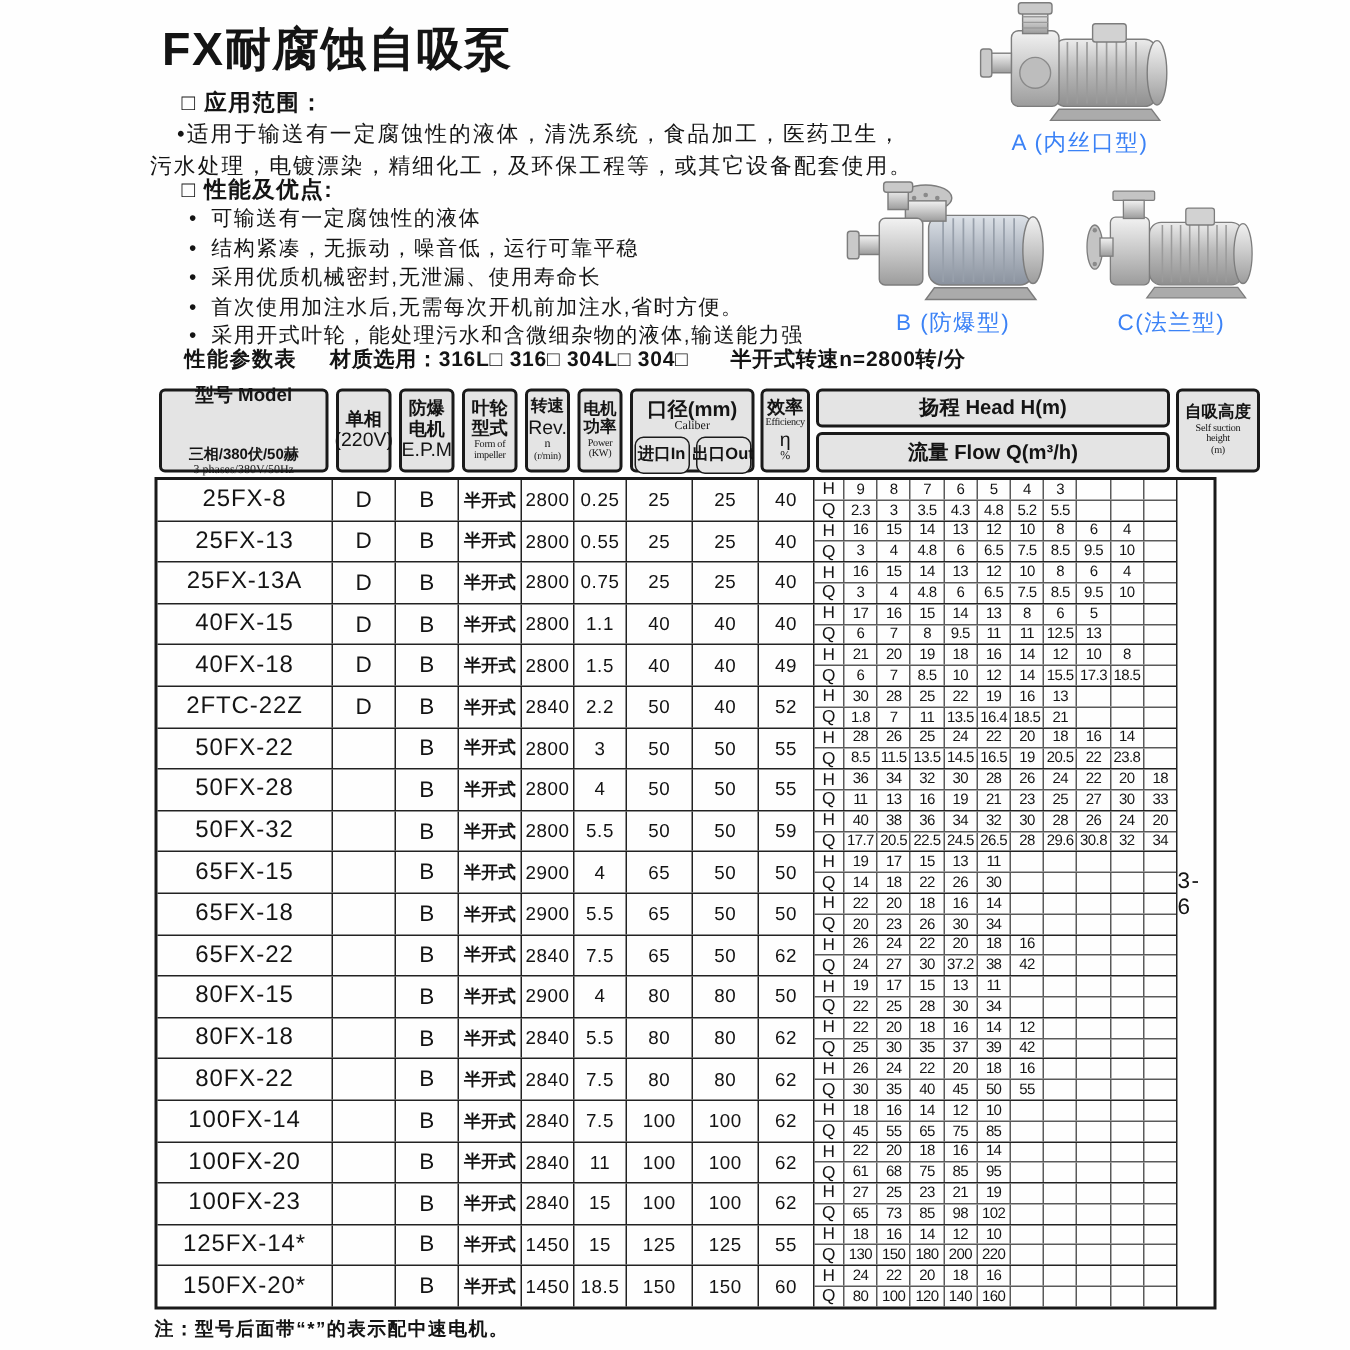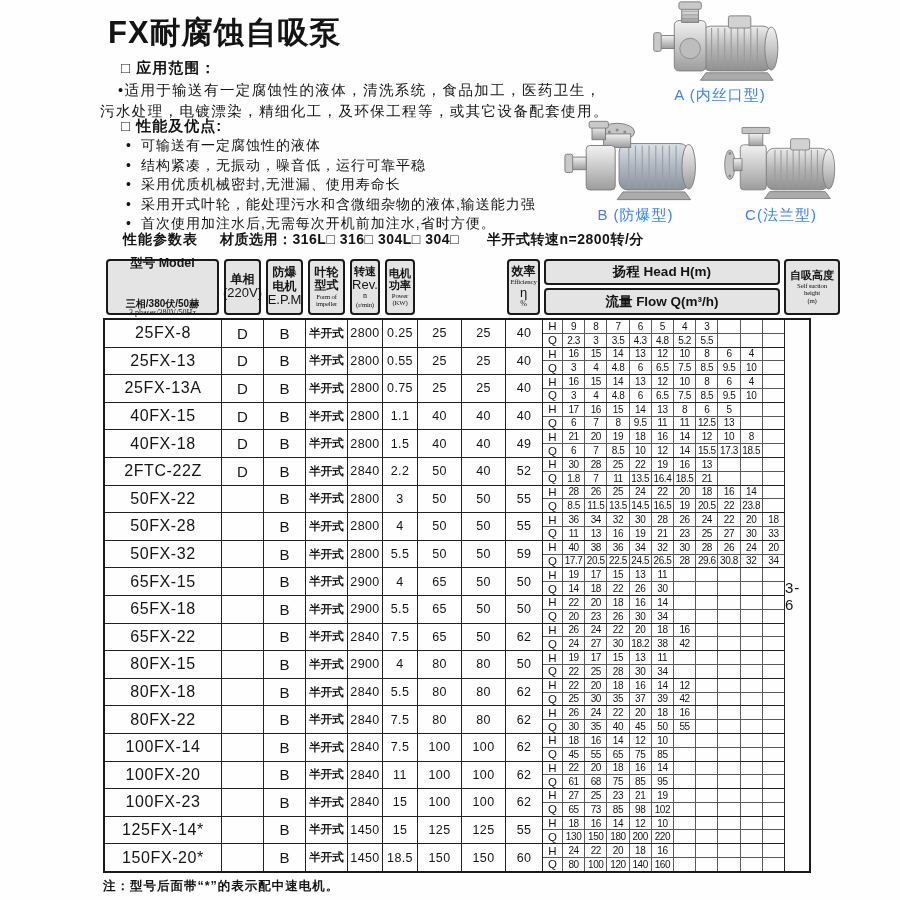--- a/index.html
+++ b/index.html
@@ -88,22 +88,22 @@
   <div class="abs app-lines">
     <div class="l1">•适用于输送有一定腐蚀性的液体，清洗系统，食品加工，医药卫生，</div>
     <div class="l2">污水处理，电镀漂染，精细化工，及环保工程等，或其它设备配套使用。</div>
   </div>
 
   <div class="abs sec-head feat-head">□ 性能及优点:</div>
   <div class="abs feat-list">
     <div class="feat">可输送有一定腐蚀性的液体</div>
     <div class="feat">结构紧凑，无振动，噪音低，运行可靠平稳</div>
     <div class="feat">采用优质机械密封,无泄漏、使用寿命长</div>
+    <div class="feat">首次使用加注水后,无需每次开机前加注水,省时方便。</div>
     <div class="feat">采用开式叶轮，能处理污水和含微细杂物的液体,输送能力强</div>
-    <div class="feat">首次使用加注水后,无需每次开机前加注水,省时方便。</div>
   </div>
 
   <svg class="abs" style="left:650px;top:0px" width="140" height="84" viewBox="0 0 150 90">
     <defs>
       <linearGradient id="gA1" x1="0" y1="0" x2="0" y2="1">
           <stop offset="0" stop-color="#ececec"></stop>
           <stop offset=".45" stop-color="#b9b9b9"></stop>
           <stop offset="1" stop-color="#8f8f8f"></stop>
         </linearGradient>
       <linearGradient id="gA2" x1="0" y1="0" x2="0" y2="1">
@@ -217,20 +217,32 @@
       <span class="en9">Rev.</span>
       <span class="en8">n</span>
       <span class="en7">(r/min)</span>
     </div>
     <div class="hbox" style="left:282px;width:30px">
       <span class="zh11">电机</span>
       <span class="zh11">功率</span>
       <span class="en7">Power</span>
       <span class="en7">(KW)</span>
     </div>
+    <div class="hbox" style="left:317px;width:83px;justify-content:flex-start;padding-top:4px">
+      <span class="zh14">口径(mm)</span>
+      <span class="en8">Caliber</span>
+      <div class="cal-sub">
+        <div class="hbox-sm">
+            <span class="zh11">进口In</span>
+          </div>
+        <div class="hbox-sm">
+            <span class="zh11">出口Out</span>
+          </div>
+      </div>
+    </div>
     <div class="hbox" style="left:404px;width:33px">
       <span class="zh12">效率</span>
       <span class="en7">Efficiency</span>
       <span class="en9">η</span>
       <span class="en8">%</span>
     </div>
     <div class="hbox" style="left:441px;width:236px;height:26px">
       <span class="zh14">扬程 Head  H(m)</span>
     </div>
     <div class="hbox" style="left:441px;top:32px;width:236px;height:27px">
@@ -697,21 +709,21 @@
               <div class="hq-cell"></div>
               <div class="hq-cell"></div>
               <div class="hq-cell"></div>
               <div class="hq-cell"></div>
             </div>
             <div class="hq-sub">
               <div class="hq-label">Q</div>
               <div class="hq-cell">24</div>
               <div class="hq-cell">27</div>
               <div class="hq-cell">30</div>
-              <div class="hq-cell">18.2</div>
+              <div class="hq-cell">37.2</div>
               <div class="hq-cell">38</div>
               <div class="hq-cell">42</div>
               <div class="hq-cell"></div>
               <div class="hq-cell"></div>
               <div class="hq-cell"></div>
               <div class="hq-cell"></div>
             </div>
           </div>
         </div>
         <div class="trow">

